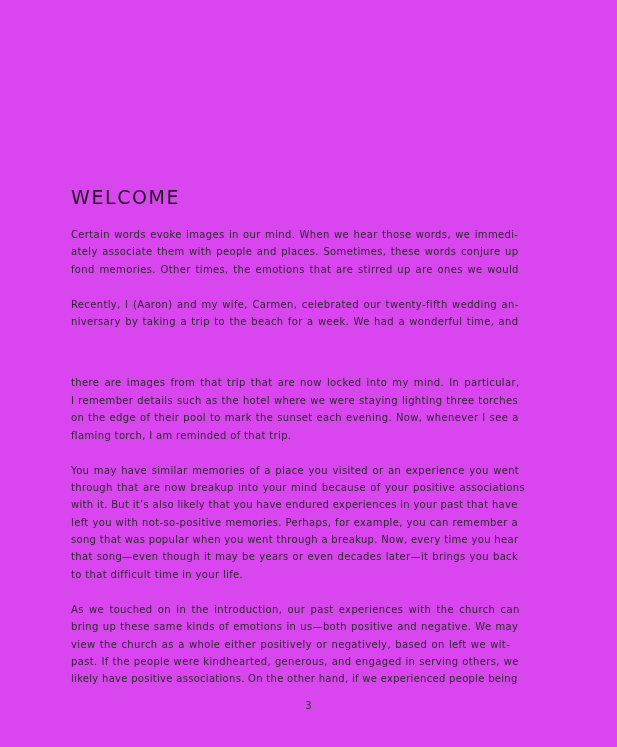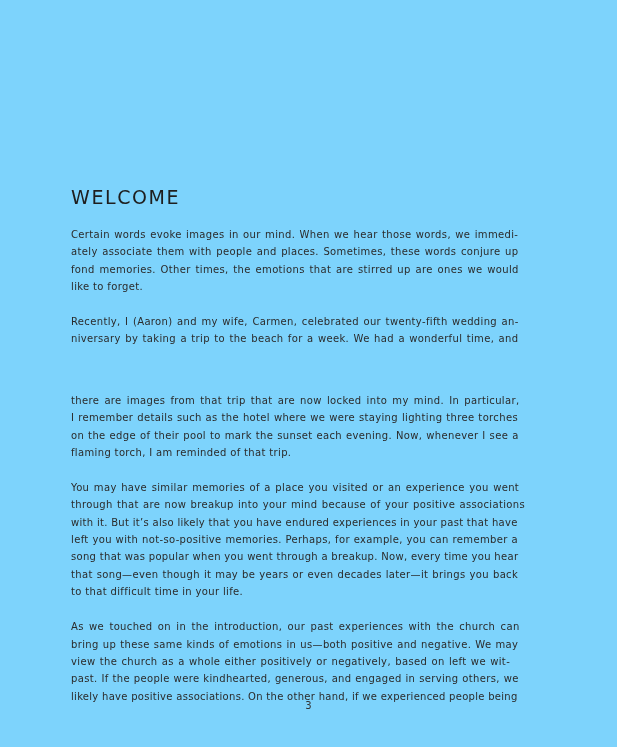--- a/index.html
+++ b/index.html
@@ -13,21 +13,21 @@
       position: relative;
       overflow: hidden;
       font-family: "DejaVu Sans", sans-serif;
       color: #2a2a2a;
     }
     .page {
       position: absolute;
       left: 0; top: 0;
       width: 617px;
       height: 747px;
-      background: #7dd3fc;
+      background: #d946ef;
     }
     .title {
       position: absolute;
       left: 71px;
       top: 185px;
       margin: 0;
       font-family: "DejaVu Sans", sans-serif;
       font-weight: normal;
       font-size: 19px;
       letter-spacing: 1.6px;
@@ -72,21 +72,20 @@
 <body>
 
 <div class="page">
   <h1 class="title">WELCOME</h1>
 
   <div class="body-text">
     <p class="para">
       <span class="line" style="display: block; width: auto; word-spacing: 0.846154px; text-align-last: left;">Certain words evoke images in our mind. When we hear those words, we immedi-</span>
       <span class="line" style="display: block; width: auto; word-spacing: 1px; text-align-last: left;">ately associate them with people and places. Sometimes, these words conjure up</span>
       <span class="line" style="display: block; width: auto; word-spacing: 1.23077px; text-align-last: left;">fond memories. Other times, the emotions that are stirred up are ones we would</span>
-      <span class="line last">like to forget.</span>
     </p>
     <p class="para">
       <span class="line" style="display: block; width: auto; word-spacing: 1px; text-align-last: left;">Recently, I (Aaron) and my wife, Carmen, celebrated our twenty-fifth wedding an-</span>
       <span class="line" style="display: block; width: auto; word-spacing: 0.875px; text-align-last: left;">niversary by taking a trip to the beach for a week. We had a wonderful time, and</span>
       <span class="line" style="display: block; width: auto; word-spacing: 1.64286px; text-align-last: left; margin-top: 44px;">there are images from that trip that are now locked into my mind. In particular,</span>
       <span class="line" style="display: block; width: auto; word-spacing: 0.384615px; text-align-last: left;">I remember details such as the hotel where we were staying lighting three torches</span>
       <span class="line" style="display: block; width: auto; word-spacing: 0.4375px; text-align-last: left;">on the edge of their pool to mark the sunset each evening. Now, whenever I see a</span>
       <span class="line last">flaming torch, I am reminded of that trip.</span>
     </p>
     <p class="para">

